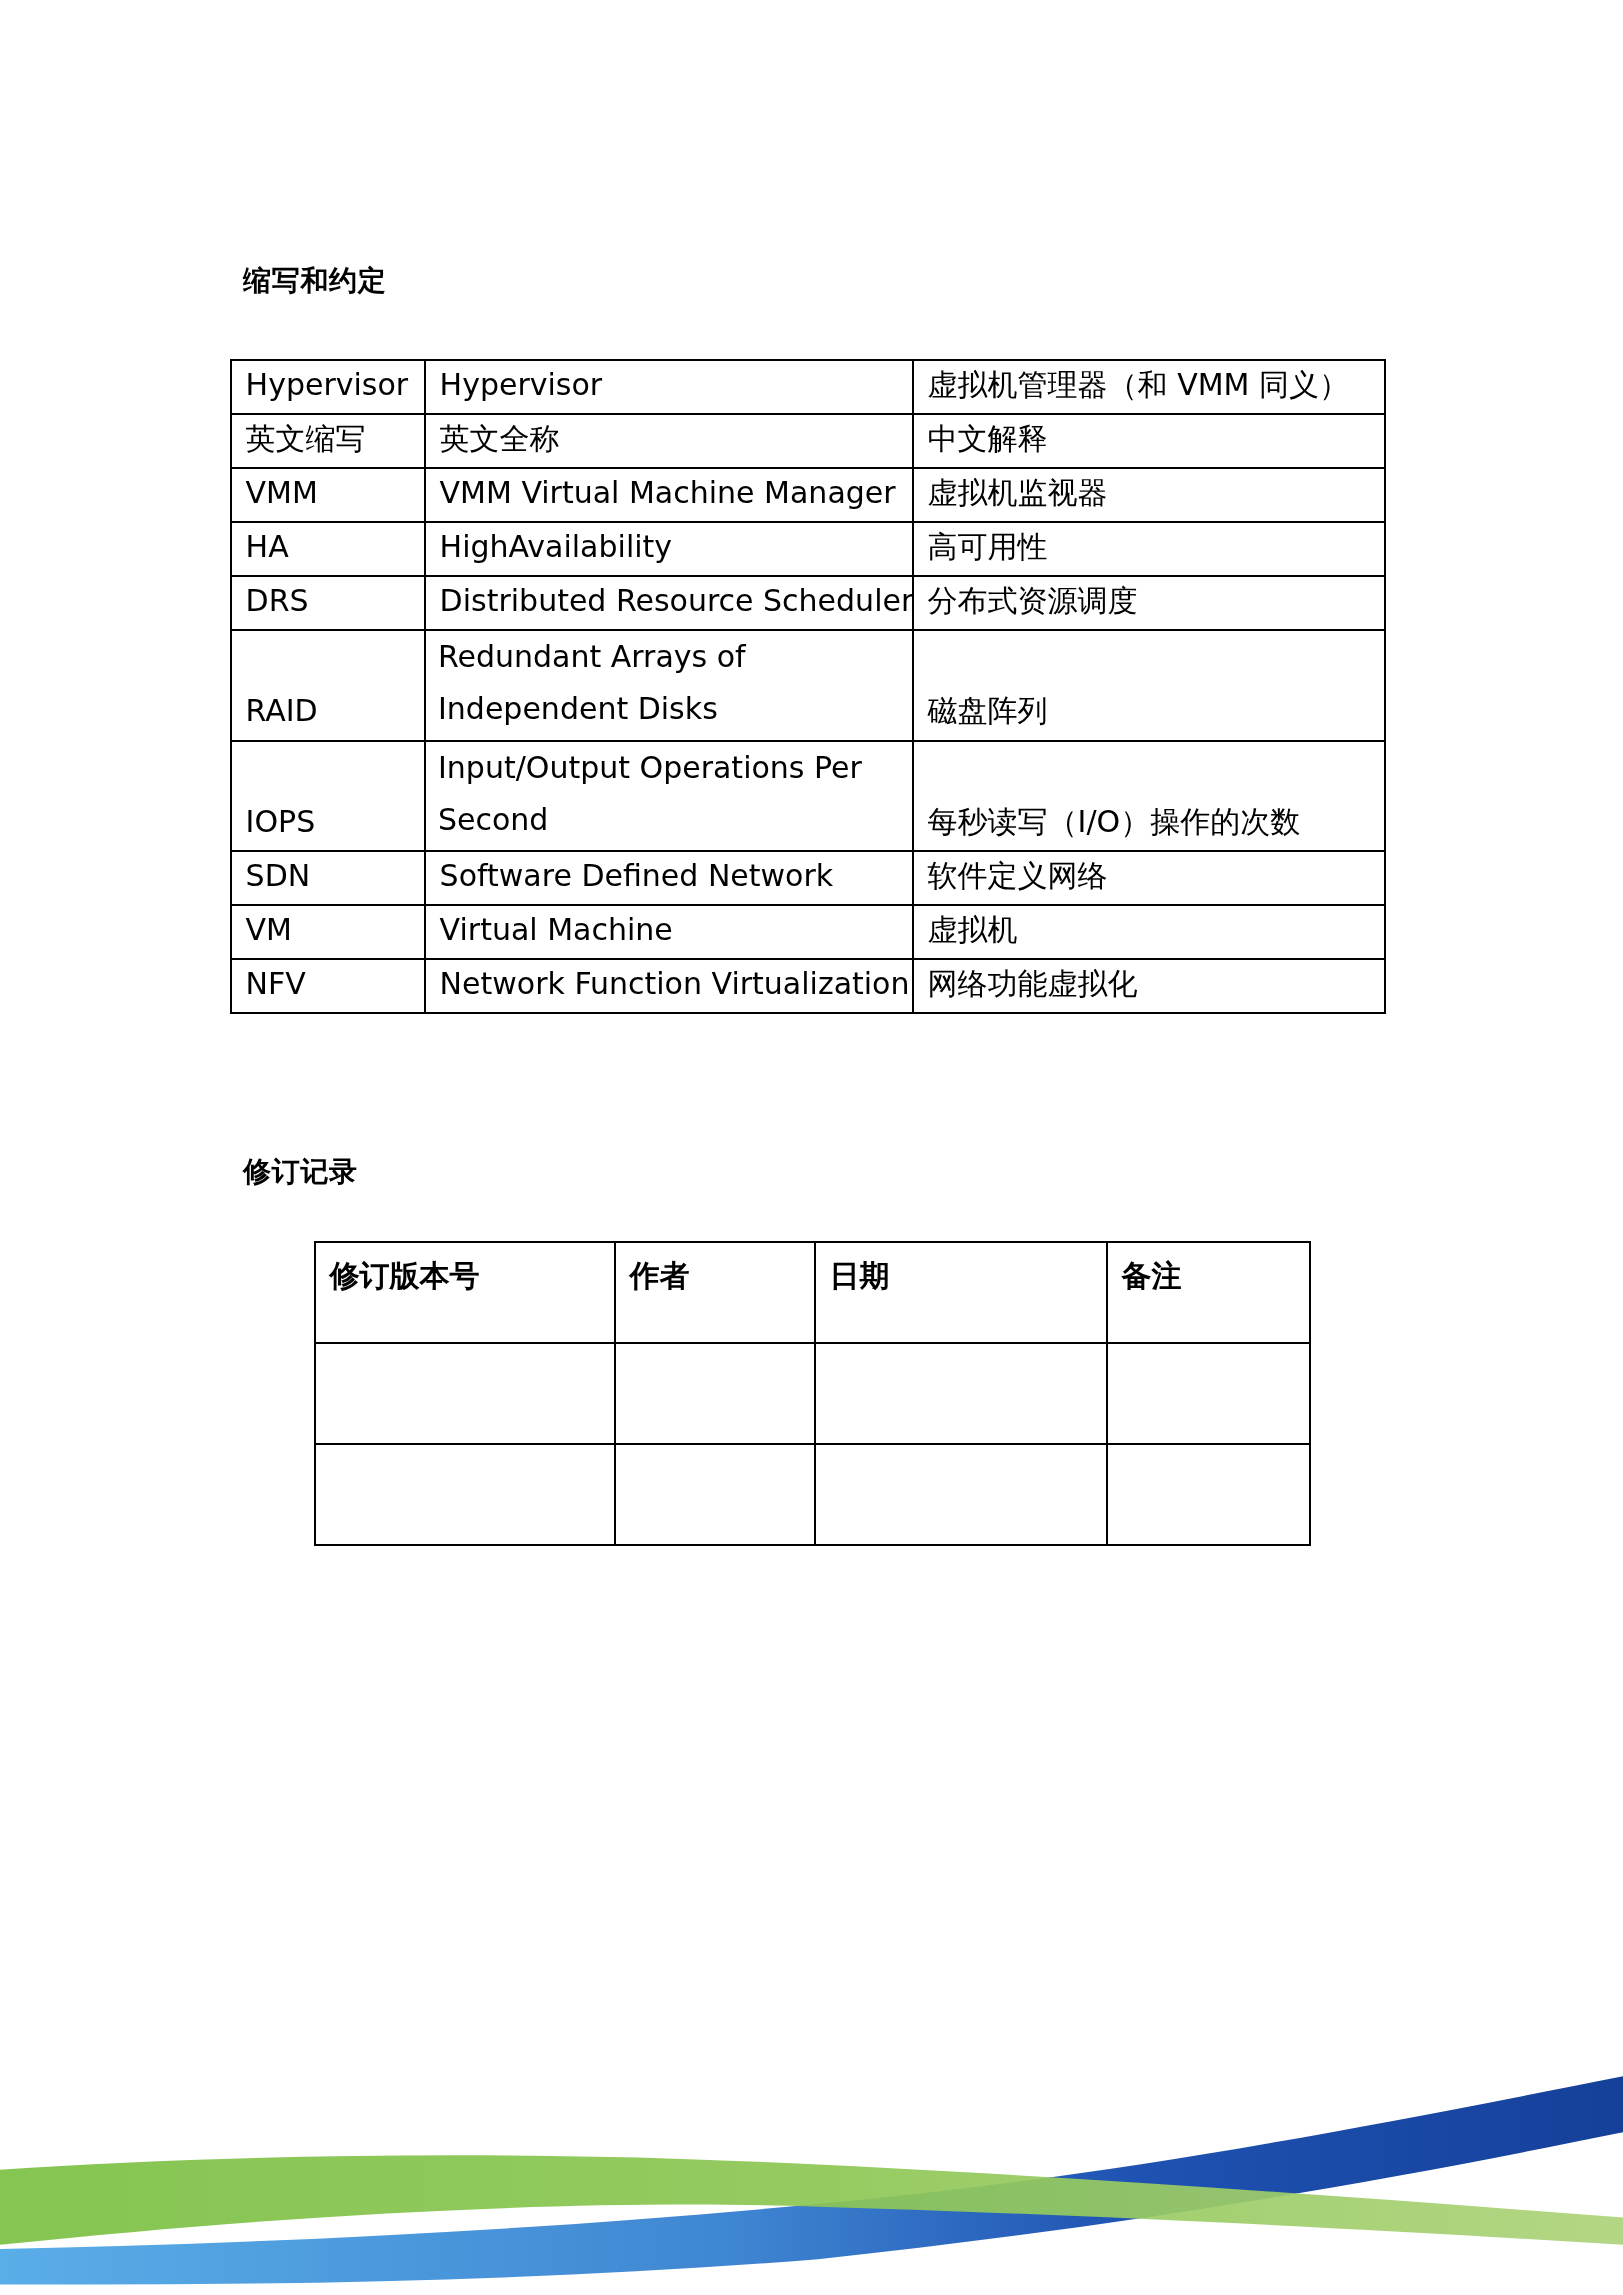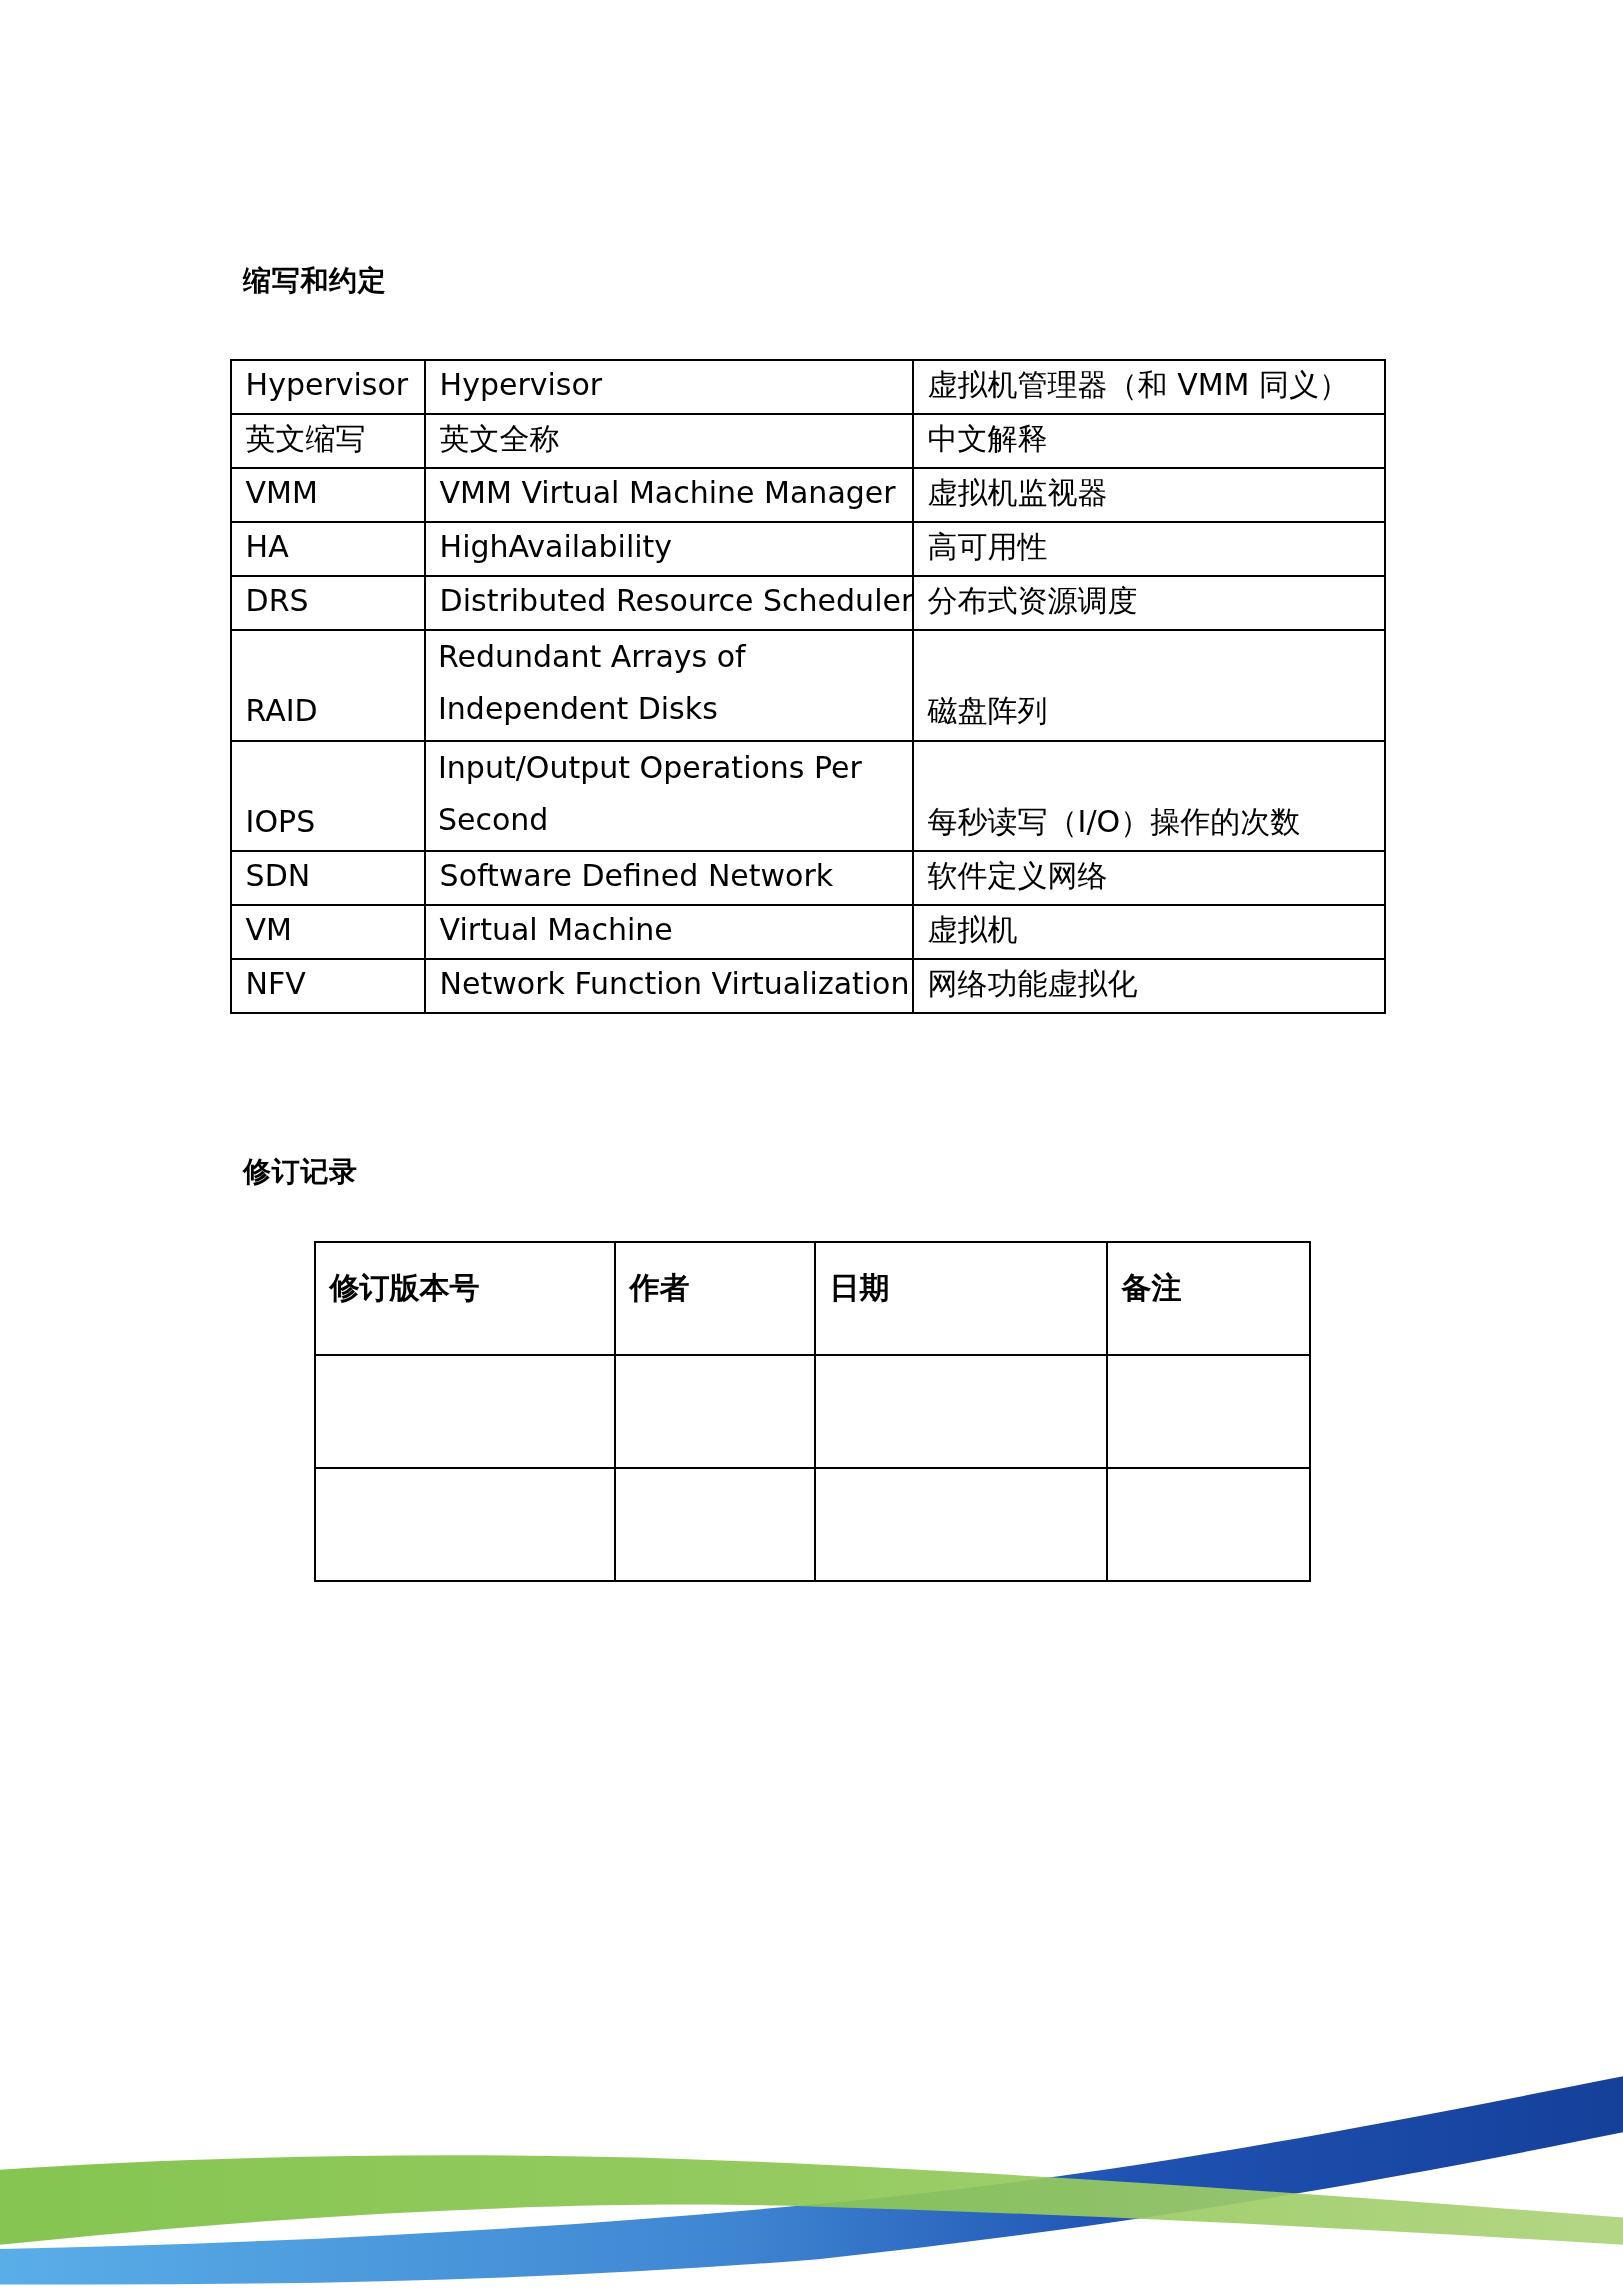--- a/index.html
+++ b/index.html
@@ -72,21 +72,21 @@
       top: 1241px;
       width: 995px;
     }
     #rev-table col.r1 { width: 300px; }
     #rev-table col.r2 { width: 200px; }
     #rev-table col.r3 { width: 292px; }
     #rev-table col.r4 { width: 203px; }
     #rev-table th, #rev-table td {
       height: 86px;
       vertical-align: top;
-      padding-top: 25px;
+      padding-top: 13px;
       line-height: 40px;
     }
     #rev-table th {
       font-weight: bold;
     }
 
     
     #swoosh {
       position: absolute;
       left: 0;

